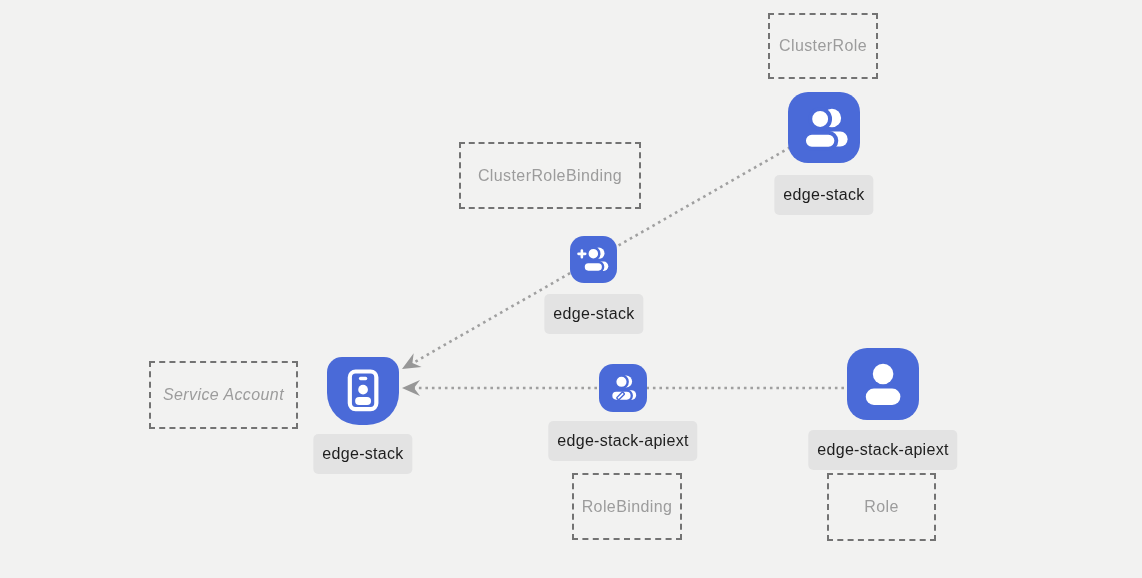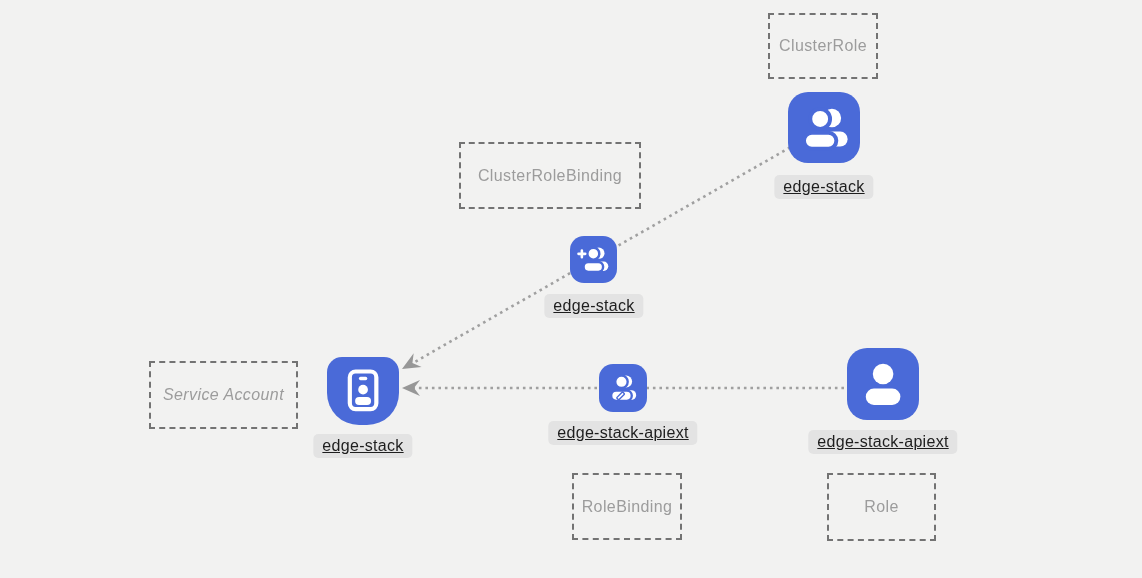--- a/index.html
+++ b/index.html
@@ -36,24 +36,23 @@
     background:var(--icon-blue);
     display:flex;align-items:center;justify-content:center;
   }
   .icon-tile svg{display:block;width:78%;height:78%;}
   .chip{
     position:absolute;z-index:3;
     transform:translateX(-50%);
     background:var(--chip-bg);
     color:var(--chip-text);
     font-size:16px;letter-spacing:0.3px;
-    padding:3px 9px;
+    padding:11px 9px;
     border-radius:5px;
     white-space:nowrap;
-    text-decoration:underline;
   }
 </style>
 </head>
 <body>
 
 <div class="canvas">
 
   <svg class="edges-svg" width="1142" height="578" viewBox="0 0 1142 578">
 
     <line x1="824" y1="128" x2="413" y2="363" style="stroke:var(--edge-line)" stroke-width="2.6" stroke-dasharray="2.6 3.9"></line>

